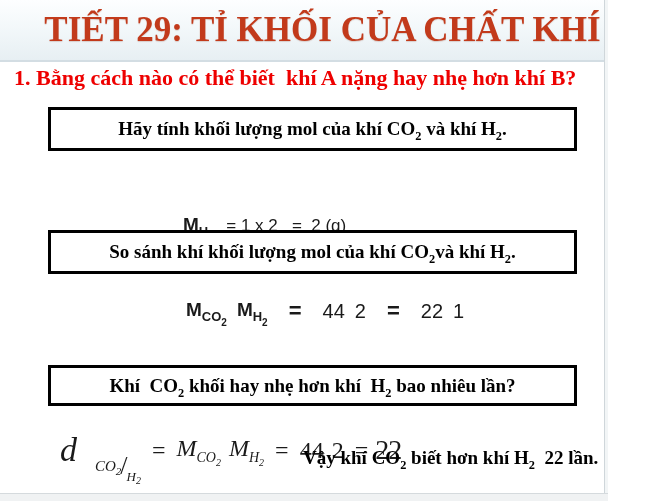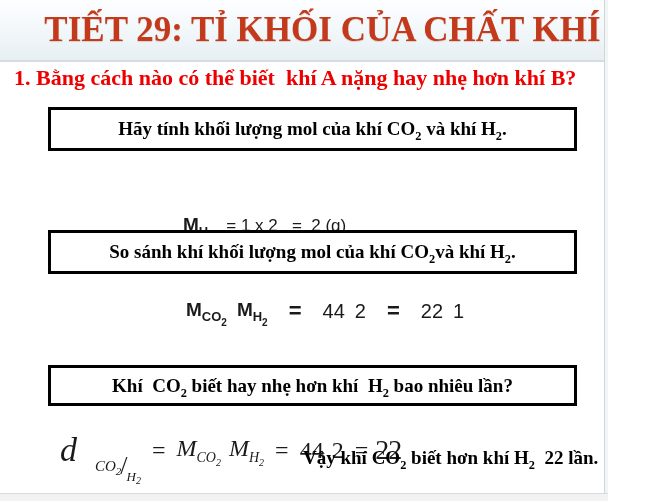--- a/index.html
+++ b/index.html
@@ -121,21 +121,21 @@
     </span>
     <span class="cmpeq">=</span>
     <span class="frac">
       <span class="num">22</span>
       <span class="bar"></span>
       <span class="den">1</span>
     </span>
   </div>
 
   <div class="tbox box3">
-    <span class="boxtext"><span>Khí  CO</span><sub class="sb">2</sub><span> biết hay nhẹ hơn khí  H</span><sub class="sb">2</sub><span> bao nhiêu lần?</span></span>
+    <span class="boxtext"><span>Khí  CO</span><sub class="sb">2</sub><span> khối hay nhẹ hơn khí  H</span><sub class="sb">2</sub><span> bao nhiêu lần?</span></span>
   </div>
 
   <div class="dformula">
     <span class="dvar">d</span>
     <span class="dsubs"><span class="dtop"><span>CO</span><span class="tiny">2</span></span><span class="dslash">/</span><span class="dbot"><span>H</span><span class="tiny">2</span></span></span>
     <span class="deq">=</span>
     <span class="frac sfrac">
       <span class="num"><span class="smsym">M</span><span class="smsub">CO</span><span class="smsub2">2</span></span>
       <span class="sbar"></span>
       <span class="den"><span class="smsym">M</span><span class="smsub">H</span><span class="smsub2">2</span></span>

